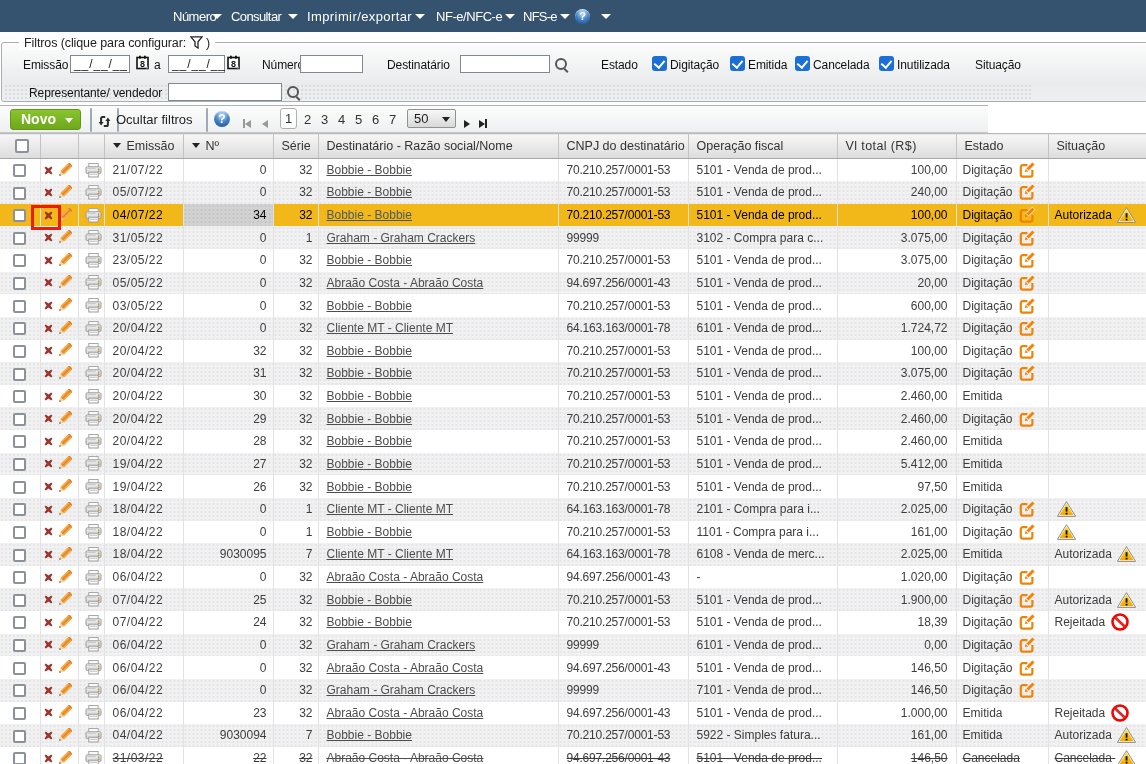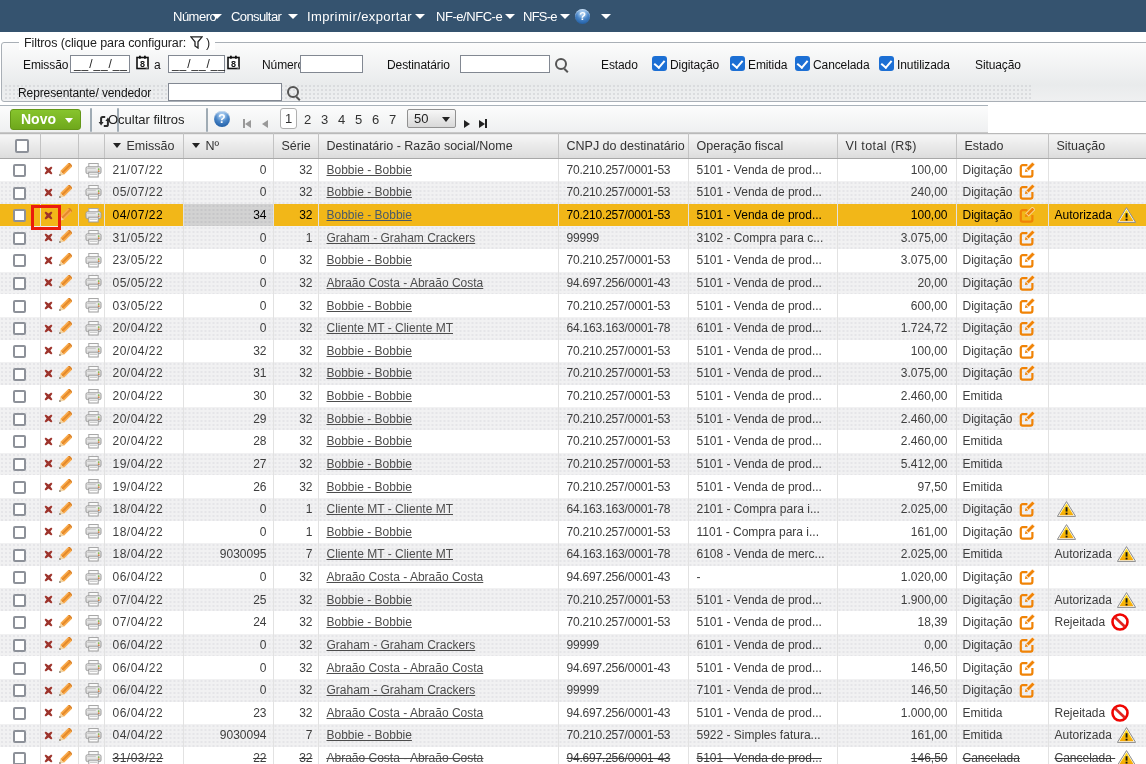--- a/index.html
+++ b/index.html
@@ -119,36 +119,36 @@
     <div class="fi" style="left:599px;top:15px;">Estado</div>
     <span class="bluecb" style="left:650px;top:13px;"></span>
       <div class="fi" style="left:668px;top:15px;">Digitação</div>
     <span class="bluecb" style="left:728px;top:13px;"></span>
       <div class="fi" style="left:746px;top:15px;">Emitida</div>
     <span class="bluecb" style="left:793px;top:13px;"></span>
       <div class="fi" style="left:811px;top:15px;">Cancelada</div>
     <span class="bluecb" style="left:877px;top:13px;"></span>
       <div class="fi" style="left:895px;top:15px;">Inutilizada</div>
     <div class="fi" style="left:973px;top:15px;">Situação</div>
-    <div class="fi" style="left:16px;top:43px;">Representante/ vendedor</div>
+    <div class="fi" style="left:27px;top:43px;">Representante/ vendedor</div>
     <span class="finput" style="left:166px;top:40px;width:114px;"></span>
     <span class="mag" style="left:284px;top:42px;"></span>
   </div>
 </div>
 <div class="toolbar">
   <div class="btn-novo">Novo<span class="tri2"></span></div>
   <div class="tsep" style="left:90px;"></div>
   <svg style="position:absolute;left:97px;top:9px;" width="15" height="13" viewBox="0 0 15 13">
       <path d="M8.2 2.0 L5.6 2.0 Q4.1 2.0 4.1 3.6 L4.1 7.2" fill="none" stroke="#2b2b2b" stroke-width="2"></path>
       <polygon points="1.6,7.0 6.6,7.0 4.1,10.6" fill="#2b2b2b"></polygon>
       <path d="M6.8 11.0 L9.4 11.0 Q10.9 11.0 10.9 9.4 L10.9 5.8" fill="none" stroke="#2b2b2b" stroke-width="2"></path>
       <polygon points="8.4,6.0 13.4,6.0 10.9,2.4" fill="#2b2b2b"></polygon>
     </svg>
   <div class="tsep" style="left:117px;"></div>
-  <div class="tool-txt" style="left:108px;">Ocultar filtros</div>
+  <div class="tool-txt" style="left:116px;">Ocultar filtros</div>
   <div class="tsep" style="left:206px;"></div>
   <span class="helpc" style="position:absolute;left:214px;top:5px;width:16px;height:16px;line-height:16px;font-size:12px;">?</span>
   <div class="pa" style="left:243px;"><span class="bar" style="background:#999;"></span><span class="tl left"></span></div>
   <div class="pa" style="left:262px;"><span class="tl left"></span></div>
   <div class="page1">1</div>
   <div class="pagenum" style="left:304px;">2</div>
   <div class="pagenum" style="left:321px;">3</div>
   <div class="pagenum" style="left:338px;">4</div>
   <div class="pagenum" style="left:355px;">5</div>
   <div class="pagenum" style="left:372px;">6</div>

